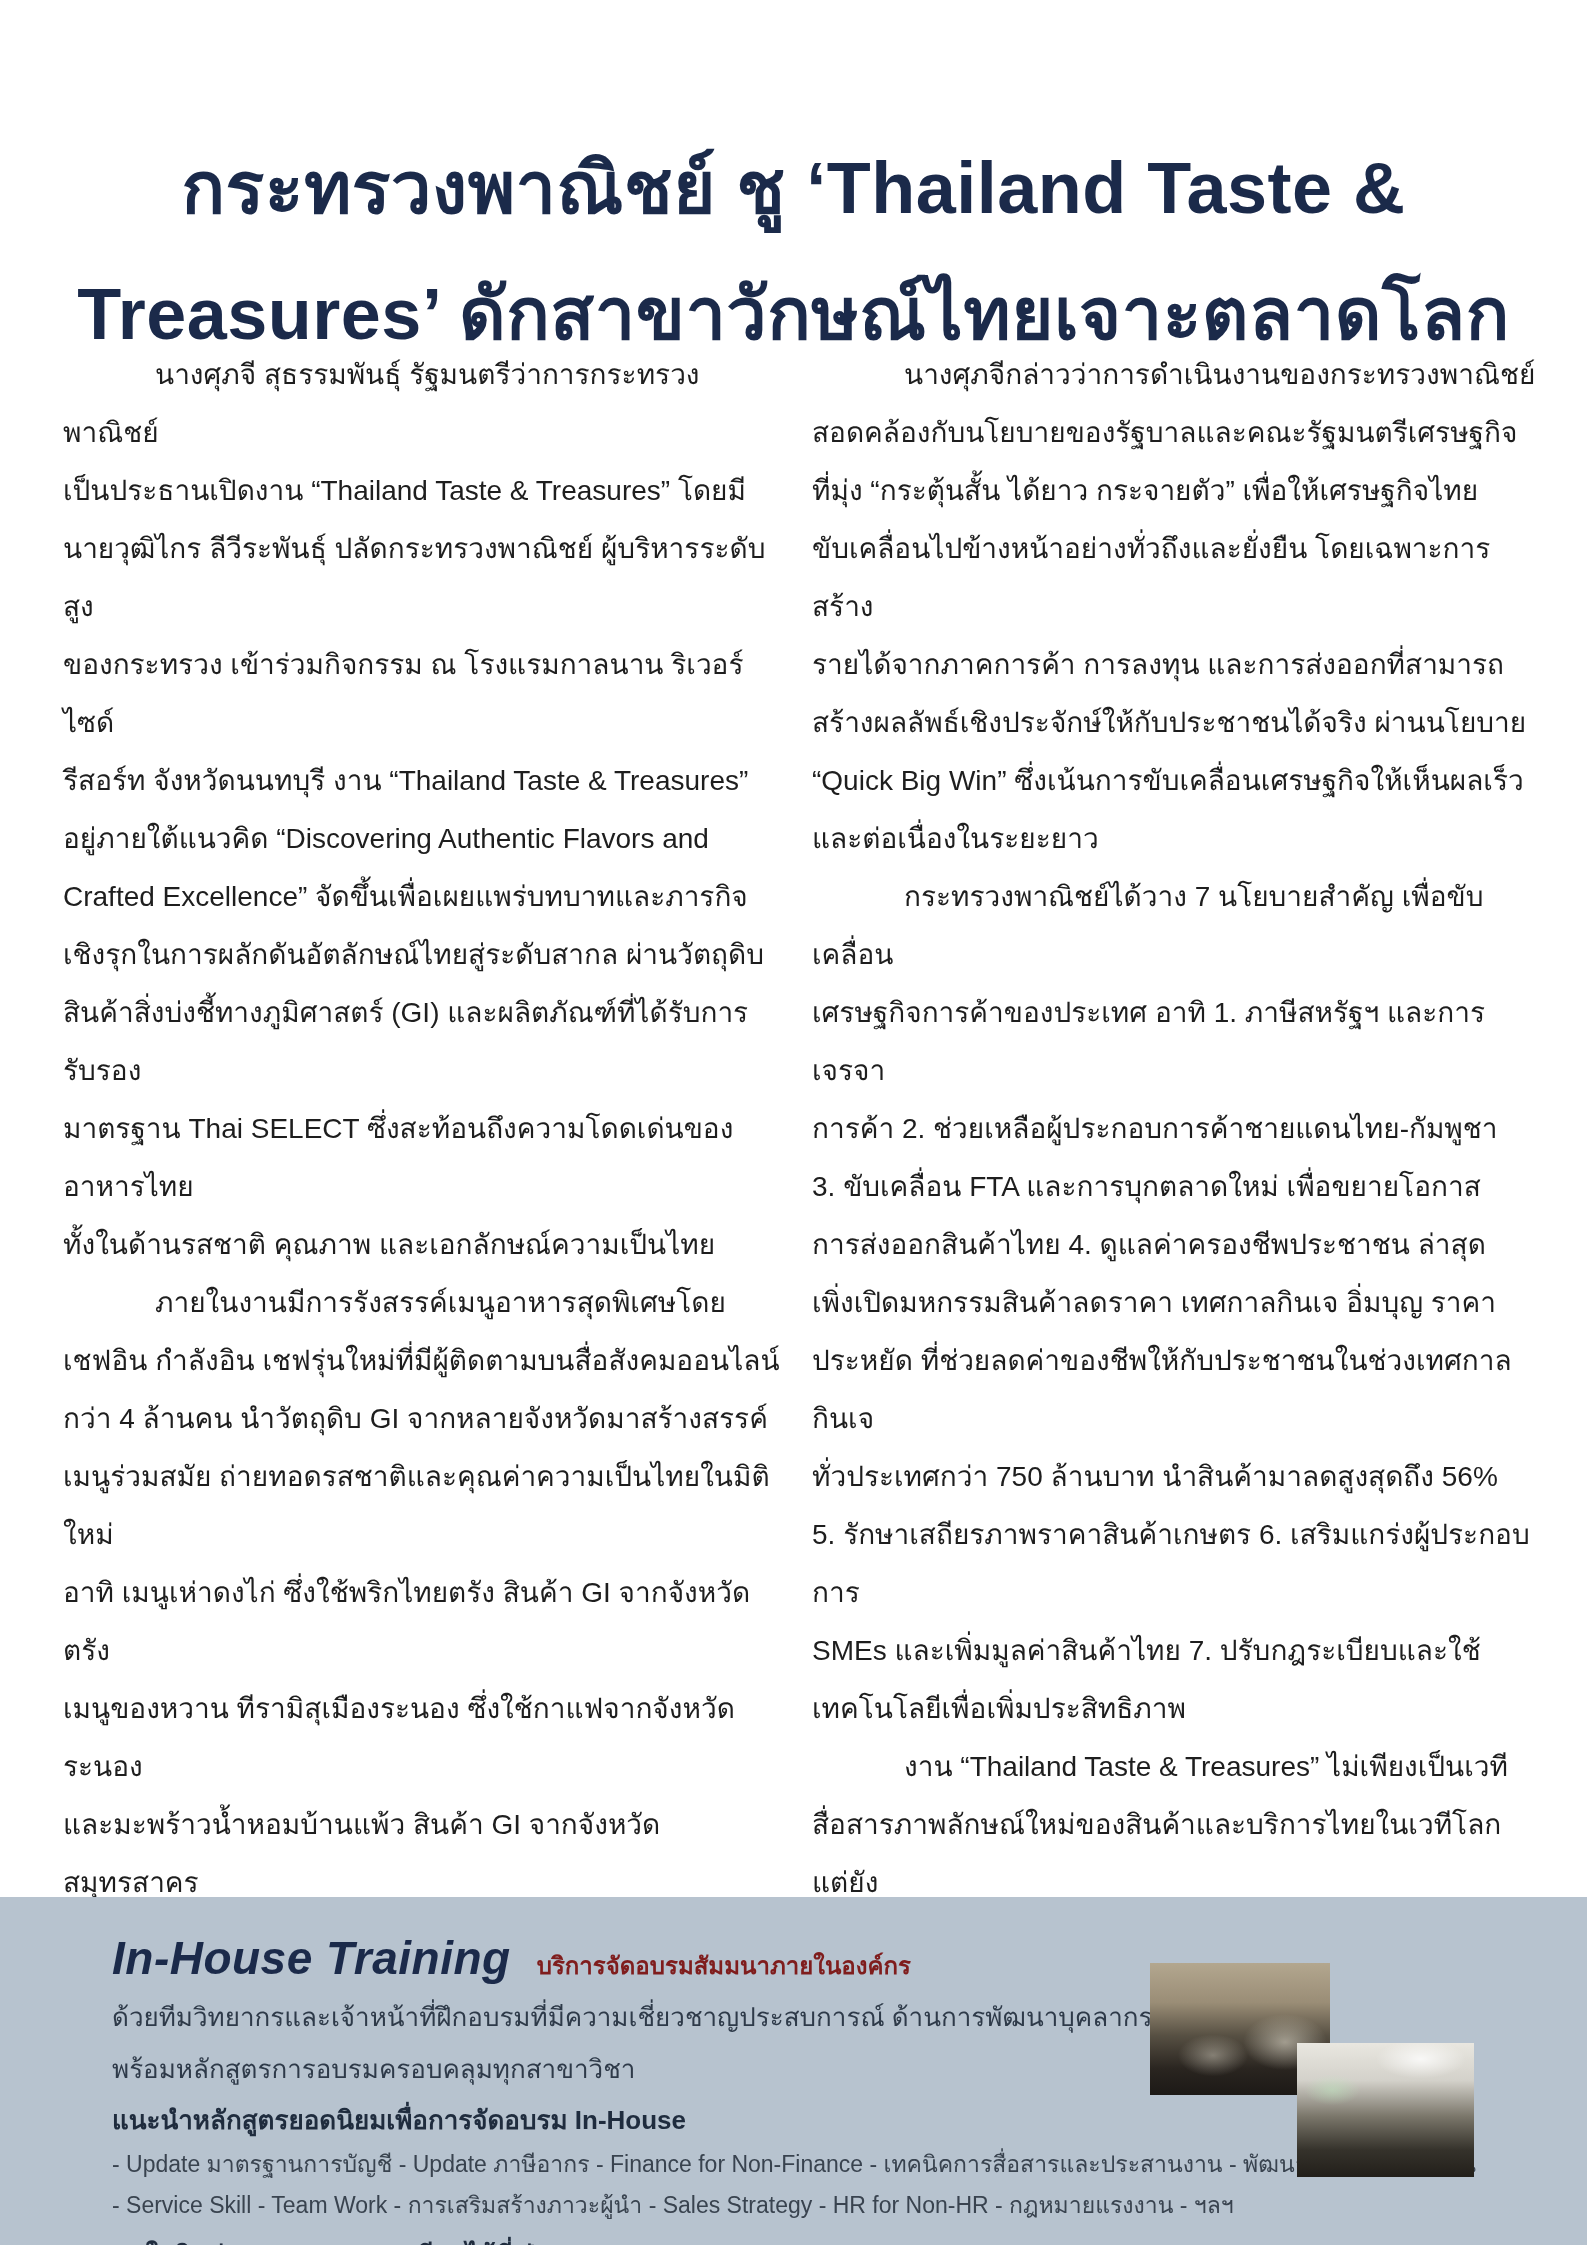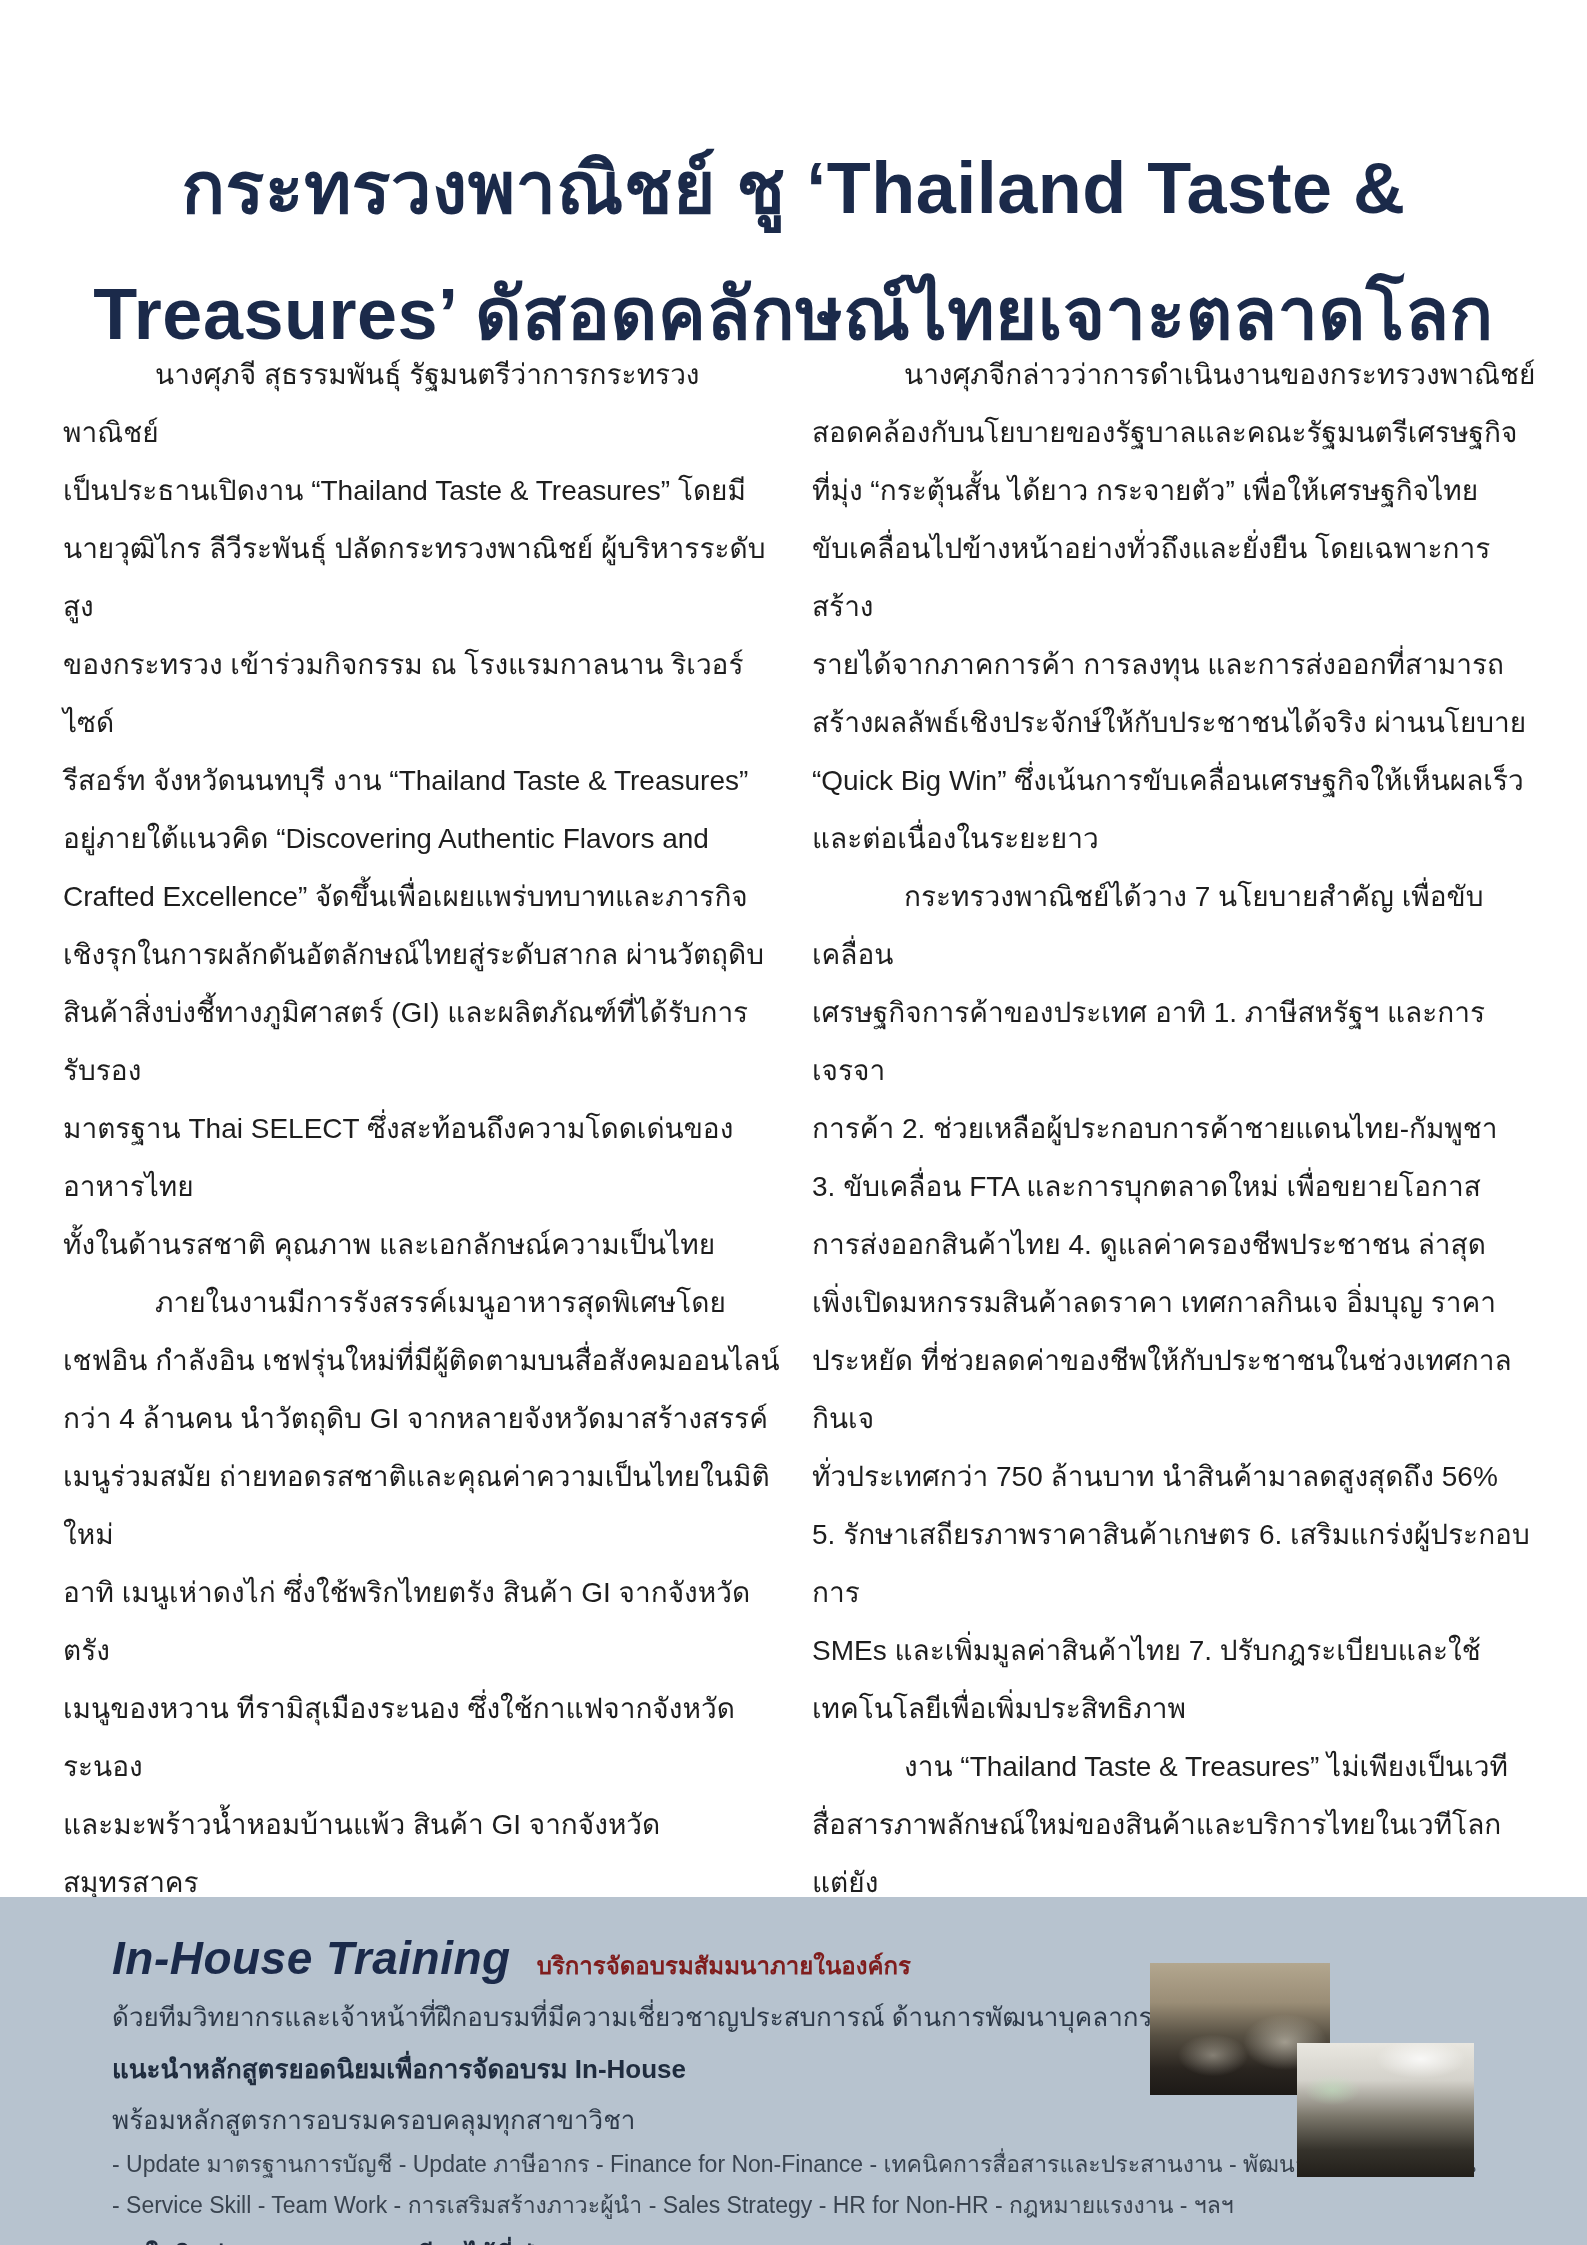--- a/index.html
+++ b/index.html
@@ -67,21 +67,21 @@
       linear-gradient(180deg,#e9e7e0 0%,#d3d1ca 28%,#7a766a 55%,#35322b 80%,#221f1a 100%);
   }
 </style>
 </head>
 <body>
 
 <div class="page">
 
   <h1 class="article-title">
     <div>กระทรวงพาณิชย์ ชู ‘Thailand Taste &amp;</div>
-    <div>Treasures’ ดัสอดคลักษณ์ไทยเจาะตลาดโลก</div>
+    <div>Treasures’ ดักสาขาวักษณ์ไทยเจาะตลาดโลก</div>
   </h1>
 
   <div class="columns">
 
     <div class="col">
       <p class="para">นางศุภจี สุธรรมพันธุ์ รัฐมนตรีว่าการกระทรวงพาณิชย์
 เป็นประธานเปิดงาน “Thailand Taste &amp; Treasures” โดยมี
 นายวุฒิไกร ลีวีระพันธุ์ ปลัดกระทรวงพาณิชย์ ผู้บริหารระดับสูง
 ของกระทรวง เข้าร่วมกิจกรรม ณ โรงแรมกาลนาน ริเวอร์ไซด์
 รีสอร์ท จังหวัดนนทบุรี งาน “Thailand Taste &amp; Treasures”
@@ -142,22 +142,22 @@
     </div>
 
   </div>
 
   <div class="footer">
     <div class="footer-head">
       <span class="en">In-House Training</span>
       <span class="th">บริการจัดอบรมสัมมนาภายในองค์กร</span>
     </div>
     <div class="f-line">ด้วยทีมวิทยากรและเจ้าหน้าที่ฝึกอบรมที่มีความเชี่ยวชาญประสบการณ์ ด้านการพัฒนาบุคลากรระดับมืออาชีพ</div>
+    <div class="f-line">พร้อมหลักสูตรการอบรมครอบคลุมทุกสาขาวิชา</div>
     <div class="f-line bold">แนะนำหลักสูตรยอดนิยมเพื่อการจัดอบรม In-House</div>
-    <div class="f-line">พร้อมหลักสูตรการอบรมครอบคลุมทุกสาขาวิชา</div>
     <div class="f-line small">- Update มาตรฐานการบัญชี - Update ภาษีอากร - Finance for Non-Finance - เทคนิคการสื่อสารและประสานงาน - พัฒนาทักษะหัวหน้างาน</div>
     <div class="f-line small">- Service Skill - Team Work - การเสริมสร้างภาวะผู้นำ - Sales Strategy - HR for Non-HR - กฎหมายแรงงาน - ฯลฯ</div>
     <div class="f-line bold">สนใจติดต่อสอบถามรายละเอียดได้ที่ ฝ่าย In-House Training</div>
 
     <div class="photo photo-1"></div>
     <div class="photo photo-2"></div>
   </div>
 
 </div>
 

